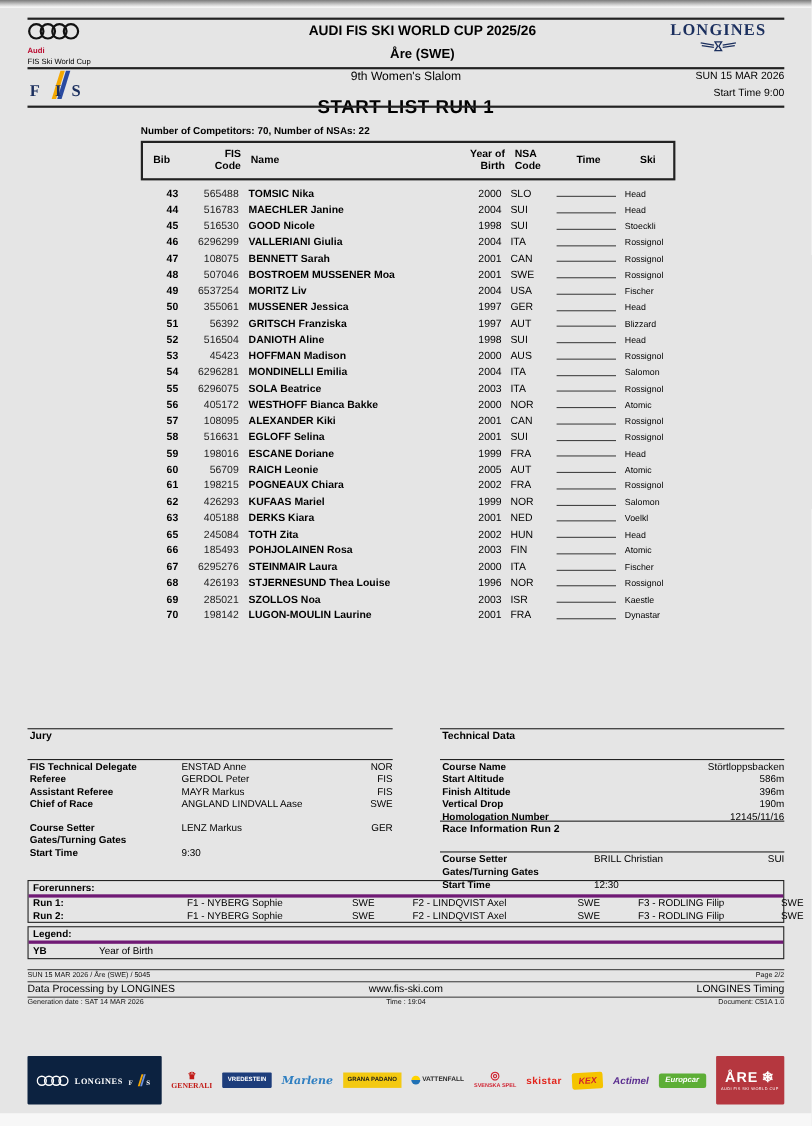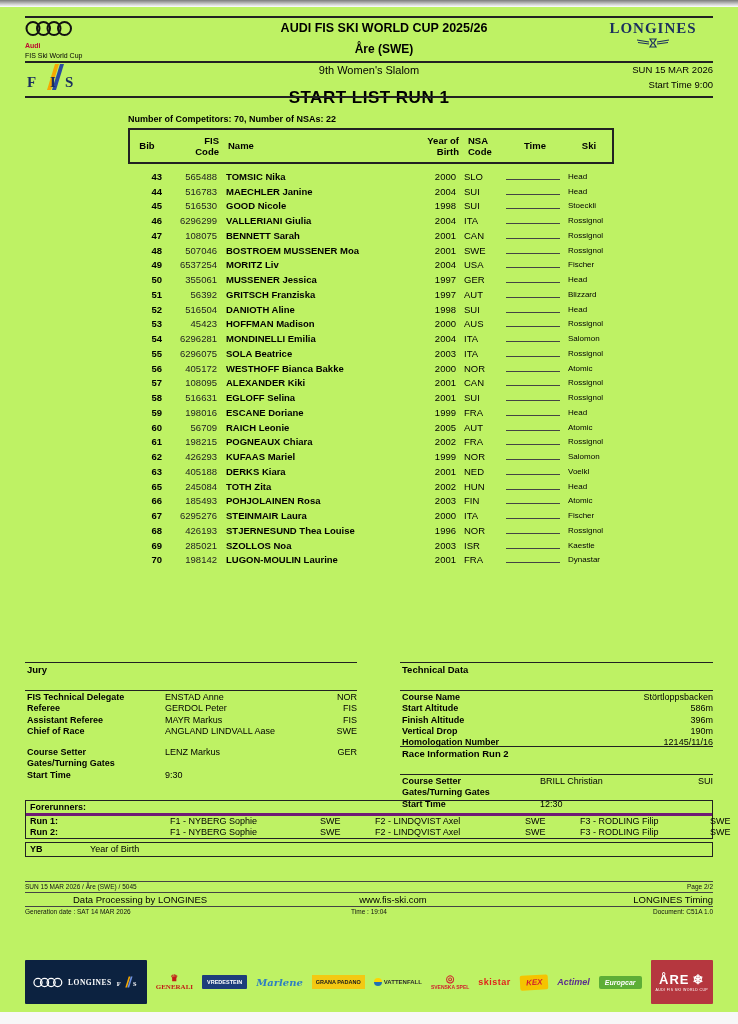--- a/index.html
+++ b/index.html
@@ -1,18 +1,18 @@
 <!DOCTYPE html>
 <html><head>
 <meta charset="utf-8">
 <style>
   * { margin:0; padding:0; box-sizing:border-box; }
   html,body { background:#ffffff; }
   body { font-family:"Liberation Sans", sans-serif; color:#000; }
-  .page { position:relative; width:738px; height:1024px; background:#bef264; overflow:hidden; }
+  .page { position:relative; width:738px; height:1024px; background:#e5e5e5; overflow:hidden; }
   .top-shadow { position:absolute; top:0; left:0; right:0; height:7px;
     background:linear-gradient(#7b7b7b,#cfcfcf 60%,#ffffff); }
   .rule { position:absolute; left:25px; right:25px; background:#222; }
   .r1 { top:16px; height:2px; }
   .r2 { top:61px; height:1.5px; }
   .r3 { top:96px; height:2px; }
 
   
   .hdr1 { position:absolute; top:20px; left:25px; right:25px; height:40px; display:flex; }
   .hdr2 { position:absolute; top:64px; left:25px; right:25px; height:31px; display:flex; }
@@ -67,21 +67,21 @@
   .fr-row { display:grid; grid-template-columns:140px 150px 55px 150px 55px 130px 1fr; line-height:10.8px; padding:0 4px; }
   .fr-row .lbl { font-weight:bold; }
   .fr-row .nat:last-child { text-align:right; padding-right:2px; }
   .lg-row { display:grid; grid-template-columns:60px 1fr; line-height:11px; padding:1px 4px; }
   .lg-row .lbl { font-weight:bold; }
 
   
   .f-rule { position:absolute; left:25px; right:25px; height:1px; background:#444; }
   .f-line { position:absolute; left:25px; right:25px; display:flex; justify-content:space-between; }
   .f-small { font-size:6.5px; color:#111; }
-  .f-mid { font-size:9.5px;margin-left:48px; }
+  .f-mid { font-size:9.5px; }
   .f-center { position:absolute; left:0; right:0; text-align:center; }
 
   
   .sponsors { position:absolute; top:958px; left:25px; right:25px; height:48px; display:flex; align-items:center; gap:9px; }
   .navy-box { width:142px; height:44px; background:#0c2240; border-radius:1px; display:flex; align-items:center; justify-content:space-around; padding:0 6px; color:#fff; }
   .navy-box .lw { font-family:"Liberation Serif", serif; font-weight:bold; font-size:7.5px; letter-spacing:.5px; }
   .badge { display:flex; align-items:center; justify-content:center; font-size:6.5px; font-weight:bold; white-space:nowrap; }
   .sp-generali { color:#c21b17; font-family:"Liberation Serif", serif; flex-direction:column; font-size:7px; }
   .sp-generali .lion { font-size:9px; line-height:1; }
   .sp-vredestein { background:#1d3d7b; color:#fff; padding:4px 5px; border-radius:1px; font-size:5.5px; }
@@ -536,20 +536,21 @@
           <span class="nat">SWE</span>
           <span>F2 - LINDQVIST Axel</span>
           <span class="nat">SWE</span>
           <span>F3 - RODLING Filip</span>
           <span class="nat">SWE</span>
         </div>
       </div>
   </div>
 
   <div class="box" style="top:842px">
+    <div class="box-h">Legend:</div>
     <div class="lg-row">
       <span class="lbl">YB</span>
       <span>Year of Birth</span>
     </div>
   </div>
 
   <div class="f-rule" style="top:881px"></div>
   <div class="f-line f-small" style="top:883px">
     <span>SUN 15 MAR 2026 / Åre (SWE) / 5045</span>
     <span>Page 2/2</span>

